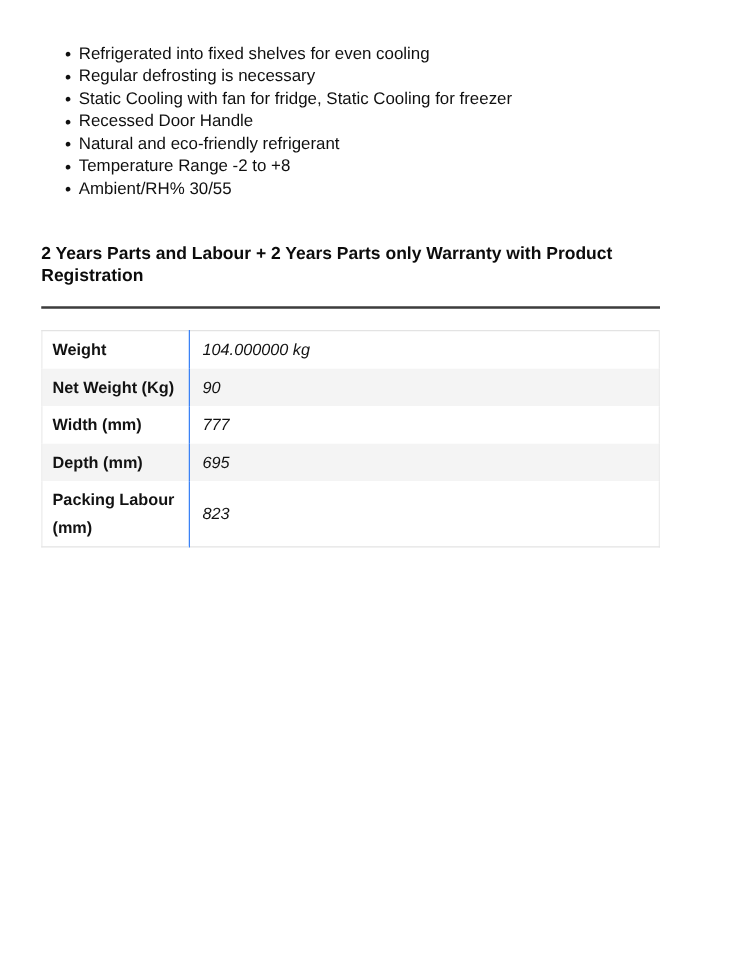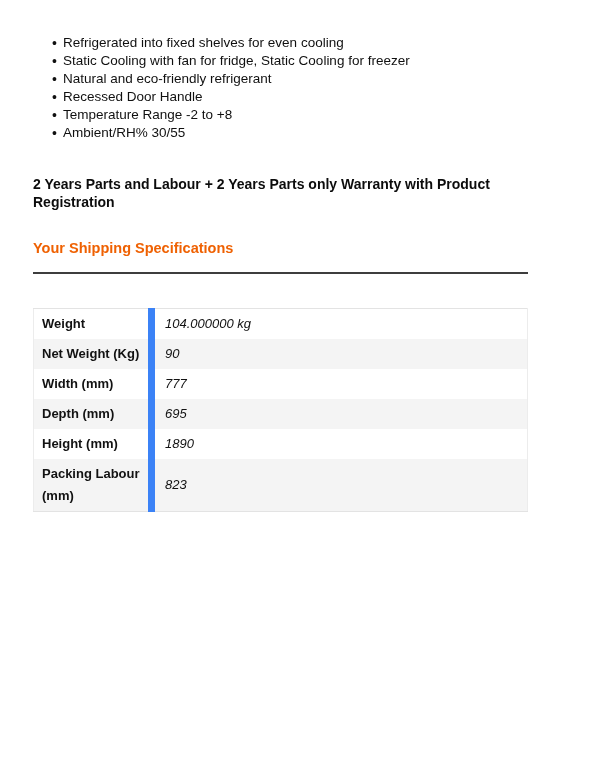--- a/index.html
+++ b/index.html
@@ -55,21 +55,21 @@
   hr.rule {
     border: none;
     height: 2px;
     background: #3d3d3d;
     margin: 16px 0 0 0;
   }
   
   table.specs {
     width: 100%;
     border-collapse: collapse;
-    margin-top: 34px;
+    margin-top: 17px;
     border: 1px solid #ececec;
     border-top-color: #e3e3e3;
     border-bottom-color: #e3e3e3;
   }
   table.specs tr:nth-child(even) { background: #f4f4f4; }
   table.specs tr:nth-child(odd)  { background: #ffffff; }
   table.specs th {
     box-sizing: border-box;
     width: 118px;
     text-align: left;
@@ -80,41 +80,41 @@
     color: #121212;
     padding: 4px 4px 4px 8px;
   }
   table.specs td {
     vertical-align: middle;
     font-size: 13px;
     font-style: italic;
     line-height: 22px;
     color: #121212;
     padding: 4px 12px 4px 10px;
-    border-left: 7px solid #3b82f6;
+    border-left: 1px solid #3b82f6;
   }
   table.specs td .val-wrap { max-width: 400px; display: block; }
 </style>
 </head>
 <body>
 
 <div class="page">
 
   <ul class="features">
     <li>Refrigerated into fixed shelves for even cooling</li>
+    <li>Regular defrosting is necessary</li>
     <li>Static Cooling with fan for fridge, Static Cooling for freezer</li>
+    <li>Recessed Door Handle</li>
     <li>Natural and eco-friendly refrigerant</li>
-    <li>Recessed Door Handle</li>
     <li>Temperature Range -2 to +8</li>
     <li>Ambient/RH% 30/55</li>
   </ul>
 
   <p class="warranty-heading">2 Years Parts and Labour + 2 Years Parts only Warranty with Product Registration</p>
 
-  <h2 class="shipping-heading">Your Shipping Specifications</h2>
 
   <hr class="rule">
 
   <table class="specs">
     <tbody>
       <tr>
         <th>Weight</th>
         <td>104.000000 kg</td>
       </tr>
       <tr>
@@ -123,23 +123,19 @@
       </tr>
       <tr>
         <th>Width (mm)</th>
         <td>777</td>
       </tr>
       <tr>
         <th>Depth (mm)</th>
         <td>695</td>
       </tr>
       <tr>
-        <th>Height (mm)</th>
-        <td>1890</td>
-      </tr>
-      <tr>
         <th>Packing Labour (mm)</th>
         <td>823</td>
       </tr>
     </tbody>
   </table>
 
 </div>
 
 </body></html>

